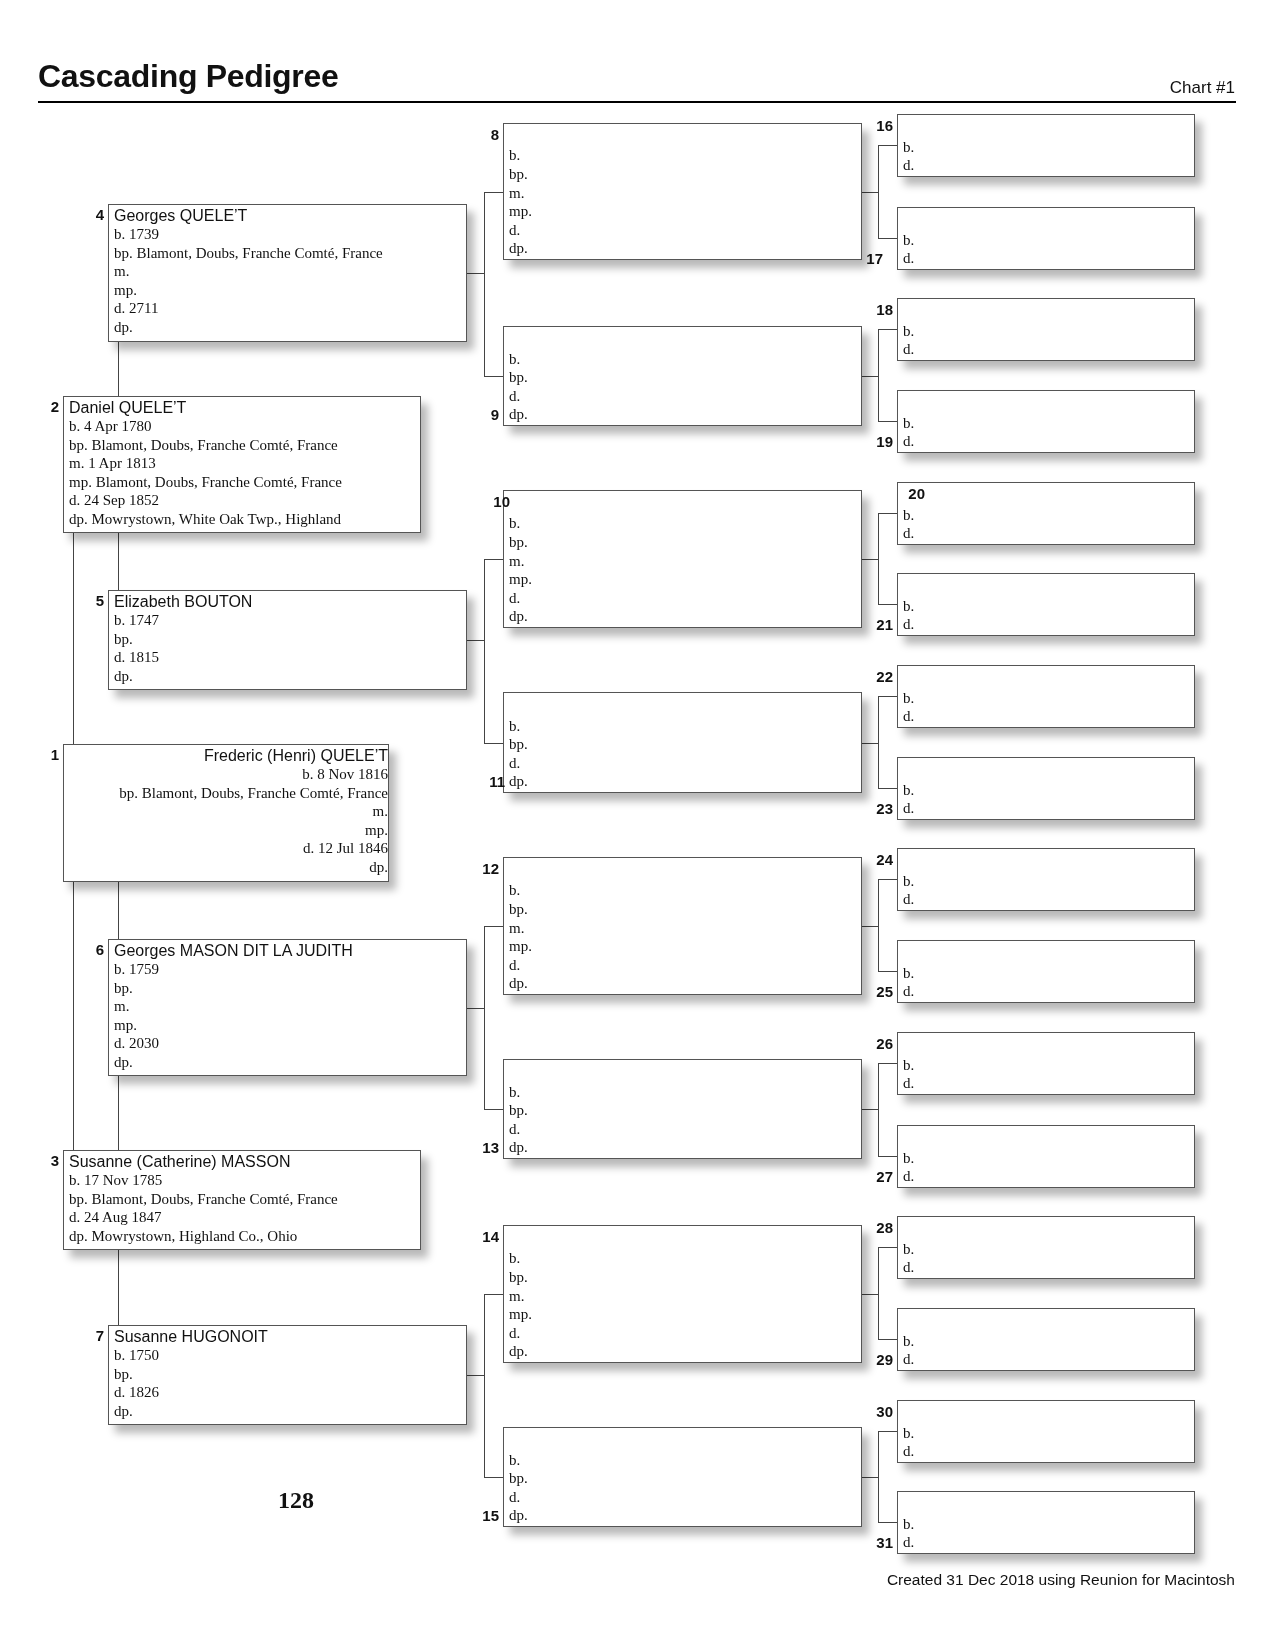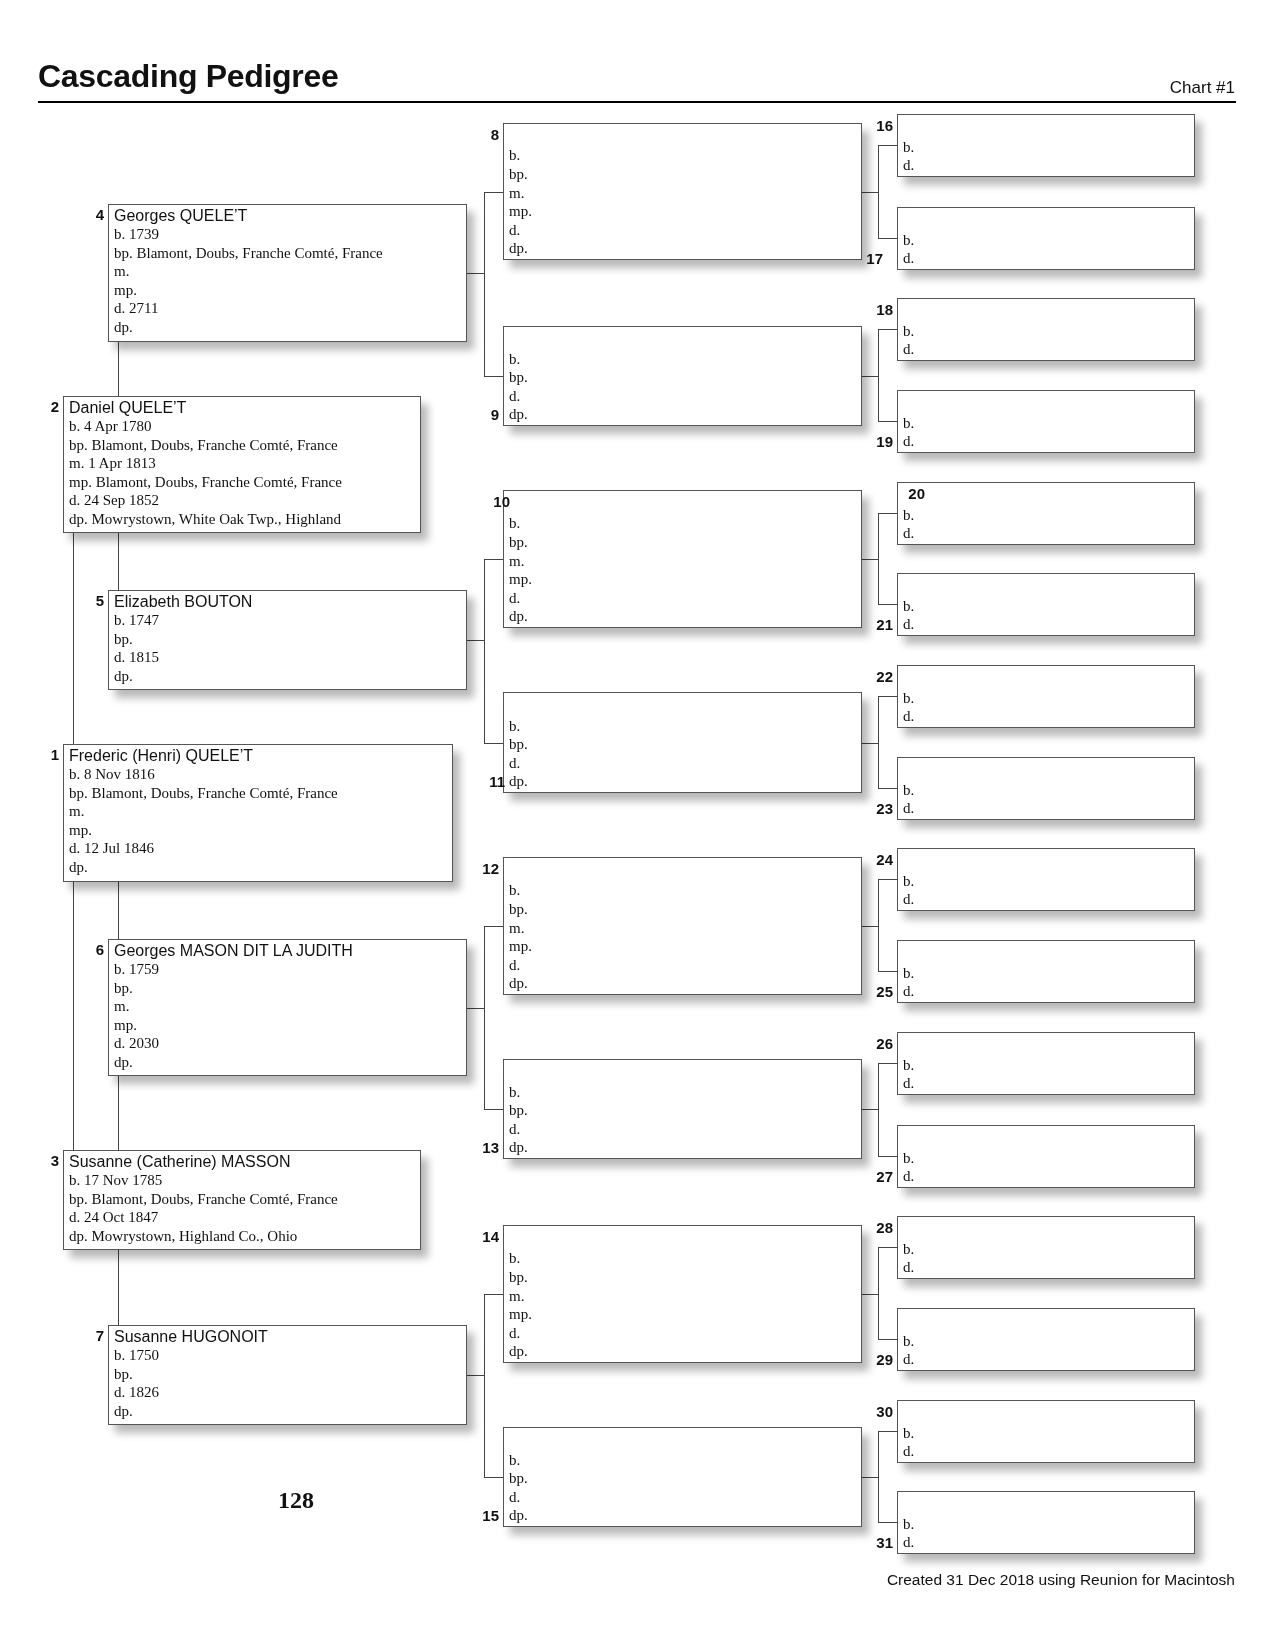--- a/index.html
+++ b/index.html
@@ -72,21 +72,21 @@
     <div class="line" style="left: 878px; top: 1063px; width: 19px; height: 1px;"></div>
     <div class="line" style="left: 878px; top: 1156px; width: 19px; height: 1px;"></div>
     <div class="line" style="left: 862px; top: 1294px; width: 16px; height: 1px;"></div>
     <div class="line" style="left: 878px; top: 1247px; width: 1px; height: 92px;"></div>
     <div class="line" style="left: 878px; top: 1247px; width: 19px; height: 1px;"></div>
     <div class="line" style="left: 878px; top: 1339px; width: 19px; height: 1px;"></div>
     <div class="line" style="left: 862px; top: 1477px; width: 16px; height: 1px;"></div>
     <div class="line" style="left: 878px; top: 1431px; width: 1px; height: 91px;"></div>
     <div class="line" style="left: 878px; top: 1431px; width: 19px; height: 1px;"></div>
     <div class="line" style="left: 878px; top: 1522px; width: 19px; height: 1px;"></div>
-    <div class="box" style="left: 63px; top: 744px; width: 390px; height: 138px;">
+    <div class="box" style="left: 63px; top: 744px; width: 326px; height: 138px; text-align: right;">
       <div class="name">Frederic (Henri) QUELE’T</div>
       <div>
         <div class="fact">b. 8 Nov 1816</div>
         <div class="fact">bp. Blamont, Doubs, Franche Comté, France</div>
         <div class="fact">m.</div>
         <div class="fact">mp.</div>
         <div class="fact">d. 12 Jul 1846</div>
         <div class="fact">dp.</div>
       </div>
     </div>
@@ -101,21 +101,21 @@
         <div class="fact">d. 24 Sep 1852</div>
         <div class="fact">dp. Mowrystown, White Oak Twp., Highland</div>
       </div>
     </div>
     <div class="num" style="left: 29px; top: 398px;">2</div>
     <div class="box" style="left: 63px; top: 1150px; width: 358px; height: 100px;">
       <div class="name">Susanne (Catherine) MASSON</div>
       <div>
         <div class="fact">b. 17 Nov 1785</div>
         <div class="fact">bp. Blamont, Doubs, Franche Comté, France</div>
-        <div class="fact">d. 24 Oct 1847</div>
+        <div class="fact">d. 24 Aug 1847</div>
         <div class="fact">dp. Mowrystown, Highland Co., Ohio</div>
       </div>
     </div>
     <div class="num" style="left: 29px; top: 1152px;">3</div>
     <div class="box" style="left: 108px; top: 204px; width: 359px; height: 138px;">
       <div class="name">Georges QUELE’T</div>
       <div>
         <div class="fact">b. 1739</div>
         <div class="fact">bp. Blamont, Doubs, Franche Comté, France</div>
         <div class="fact">m.</div>

